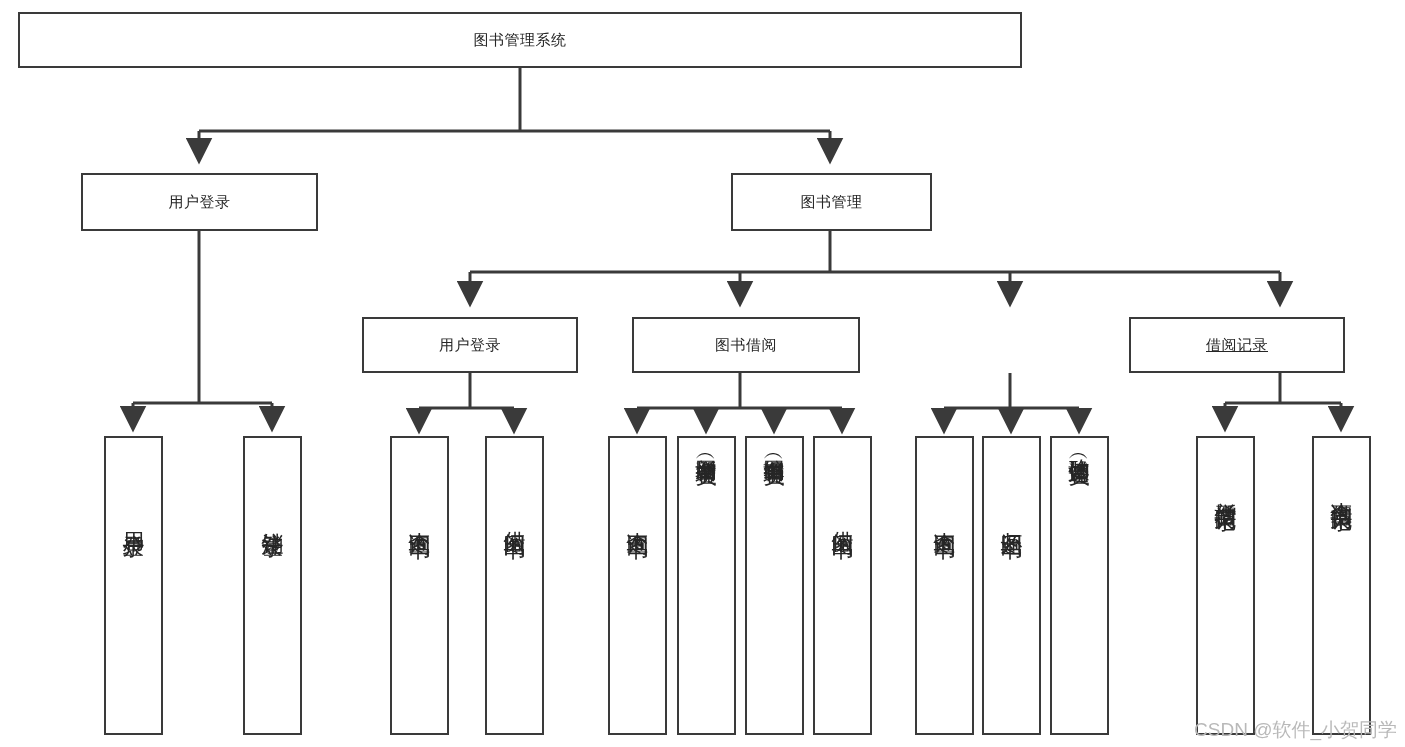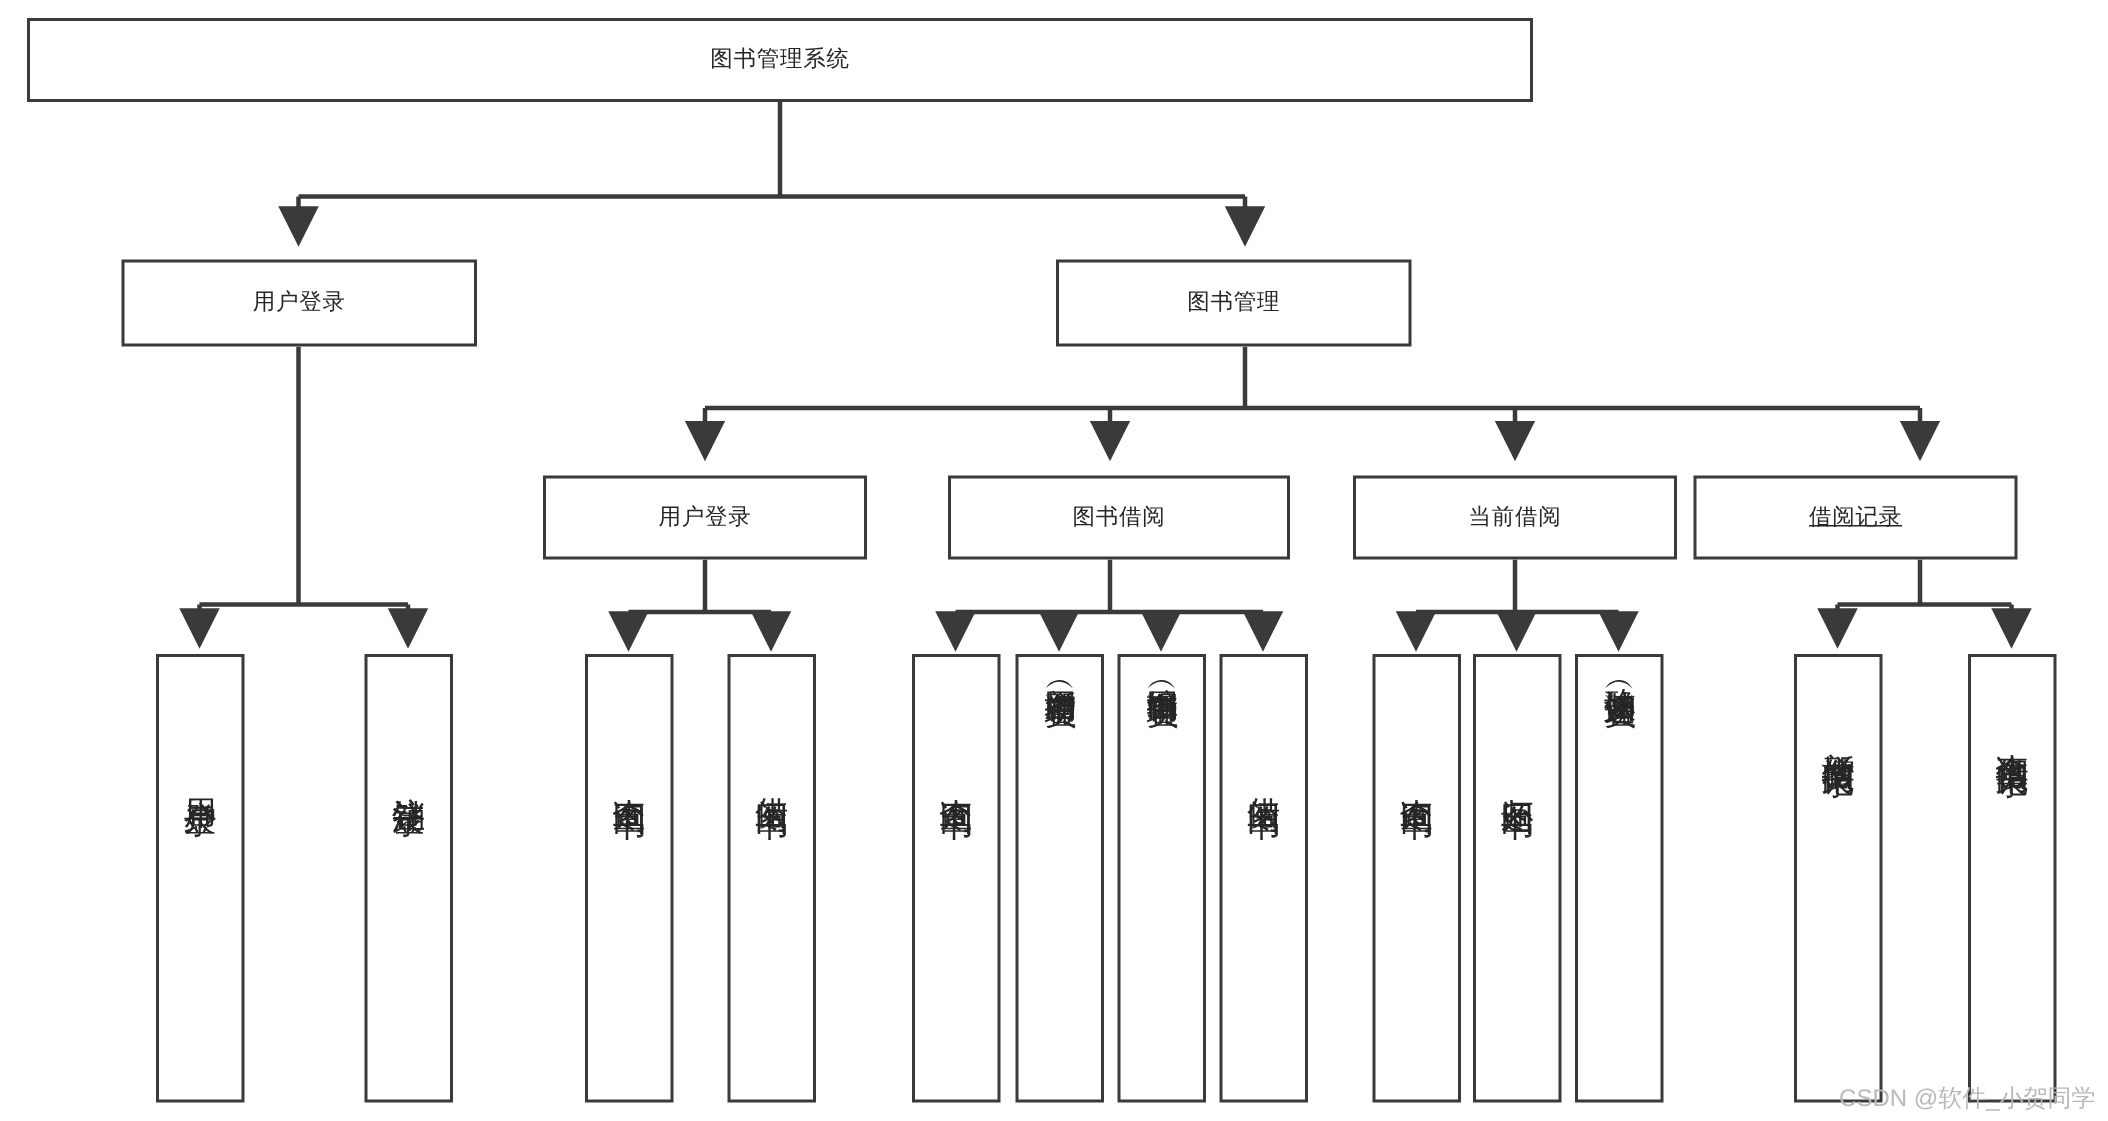--- a/index.html
+++ b/index.html
@@ -57,21 +57,21 @@
     line-height: 1;
   }
   .v-node.tall-text .node-label {
     font-size: 21px;
     letter-spacing: 1px;
   }
   .watermark {
     position: absolute;
     right: 8px;
     bottom: 4px;
-    font-size: 16px;
+    font-size: 19px;
     color: #b9b9b9;
     z-index: 5;
     white-space: nowrap;
   }
 </style>
 </head>
 <body>
 
 <div id="canvas">
 
@@ -125,32 +125,29 @@
     </g>
   </svg>
 
   <div class="node h-node" style="left:18px; top:12px; width:1004px; height:56px;">
     <span class="node-label">图书管理系统</span>
   </div>
 
   <div class="node h-node" style="left:81px; top:173px; width:237px; height:58px;">
     <span class="node-label">用户登录</span>
   </div>
-  <div class="node h-node" style="left:704px; top:173px; width:237px; height:58px;">
+  <div class="node h-node" style="left:731px; top:173px; width:201px; height:58px;">
     <span class="node-label">图书管理</span>
   </div>
 
   <div class="node h-node" style="left:362px; top:317px; width:216px; height:56px;">
     <span class="node-label">用户登录</span>
   </div>
   <div class="node h-node" style="left:632px; top:317px; width:228px; height:56px;">
     <span class="node-label">图书借阅</span>
-  </div>
-  <div class="node h-node" style="left:902px; top:317px; width:216px; height:56px;">
-    <span class="node-label">当前借阅</span>
   </div>
   <div class="node h-node" style="left:1129px; top:317px; width:216px; height:56px;text-decoration:underline;">
     <span class="node-label">借阅记录</span>
   </div>
 
   <div class="node v-node" style="left:104px; top:436px; width:59px; height:299px; padding-top:76px;">
     <span class="node-label">用户登录</span>
   </div>
   <div class="node v-node" style="left:243px; top:436px; width:59px; height:299px; padding-top:76px;">
     <span class="node-label">注销登录</span>

